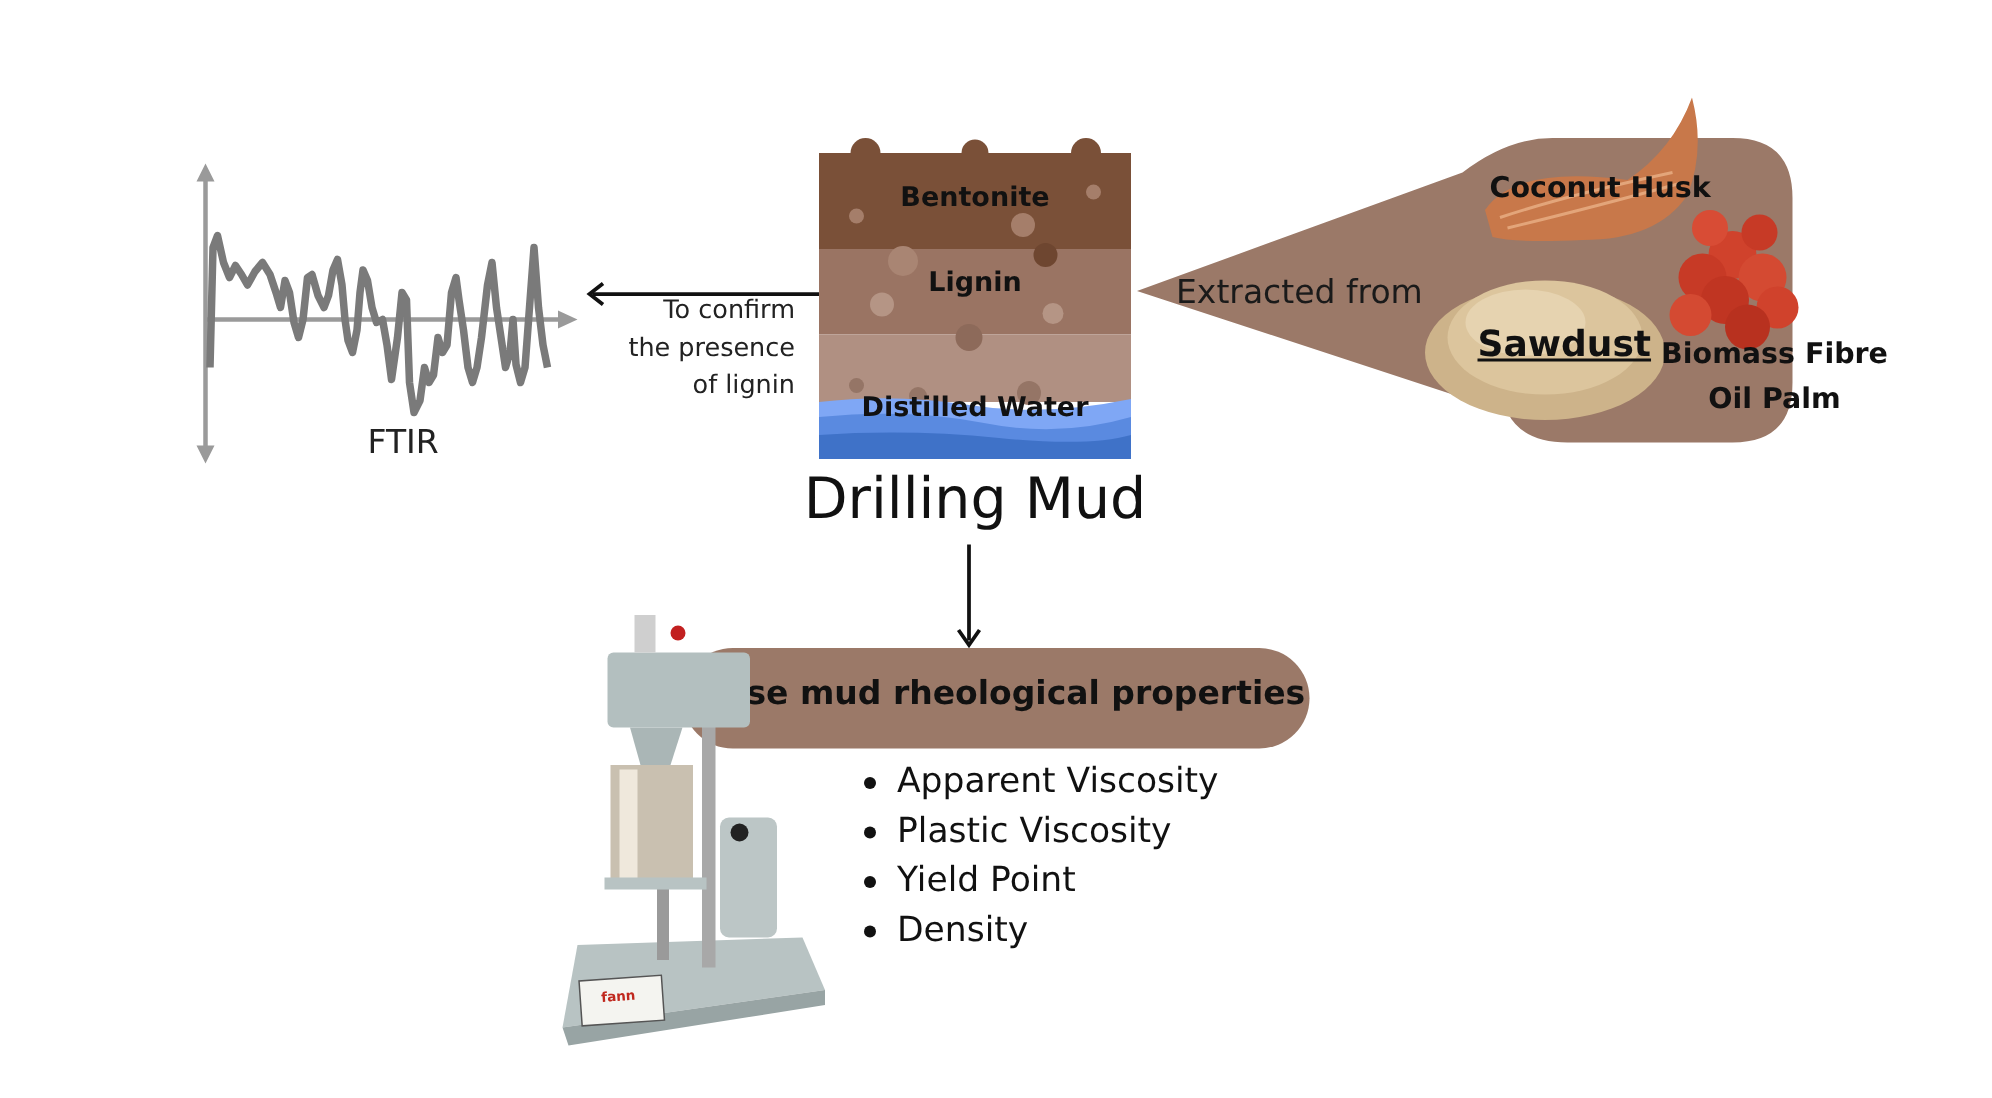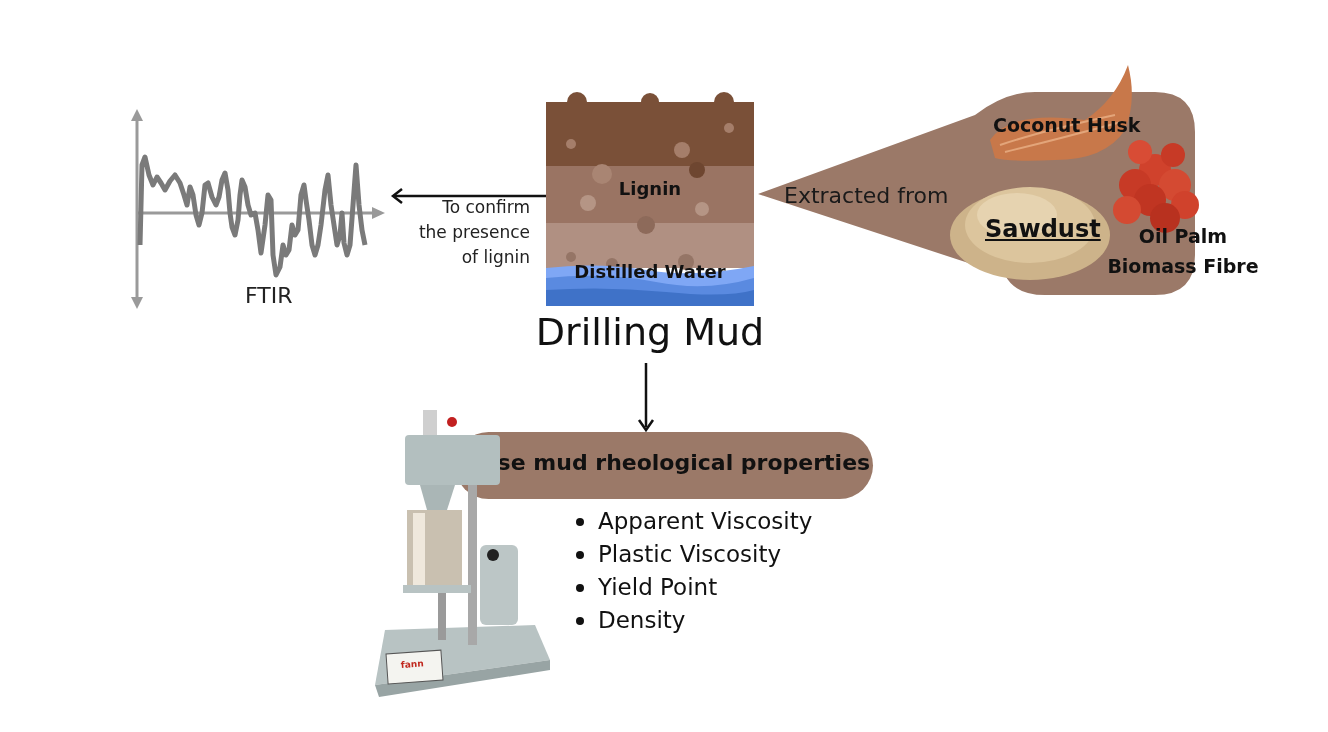--- a/index.html
+++ b/index.html
@@ -70,20 +70,21 @@
     <circle cx="156" cy="117" r="7" fill="#b59585"></circle>
     <circle cx="100" cy="133" r="9" fill="#8d6a5a"></circle>
     <circle cx="25" cy="165" r="5" fill="#957566"></circle>
     <circle cx="66" cy="172" r="6" fill="#957566"></circle>
     <circle cx="140" cy="170" r="8" fill="#957566"></circle>
 
     <path d="M0,176 Q50,170 100,178 T208,174 L208,214 L0,214 Z" fill="#7fa7f5"></path>
     <path d="M0,186 Q60,180 110,190 T208,186 L208,214 L0,214 Z" fill="#5a8ae0"></path>
     <path d="M0,198 Q60,194 120,200 T208,198 L208,214 L0,214 Z" fill="#3f72c8"></path>
   </svg>
+  <div class="layer-text" style="top:29px;">Bentonite</div>
   <div class="layer-text" style="top:86px;">Lignin</div>
   <div class="layer-text" style="top:169px;">Distilled Water</div>
 </div>
 
 <div class="abs" style="left:520px;top:310px;width:260px;text-align:center;font-size:38px;color:#111;">Drilling Mud</div>
 
 <div class="abs" style="left:755px;top:60px;width:520px;height:250px;">
   <svg width="520" height="250">
     <path fill="#9b7968" d="M3,134 L220,55 Q250,32 280,32 L400,32 Q440,32 440,72 L440,195 Q440,235 400,235 L290,235 Q260,235 250,215 Z"></path>
 
@@ -107,22 +108,22 @@
       <circle cx="430" cy="145" r="14" fill="#d0422c"></circle>
       <circle cx="372" cy="150" r="14" fill="#d44a32"></circle>
       <circle cx="410" cy="158" r="15" fill="#b8311f"></circle>
       <circle cx="385" cy="92" r="12" fill="#d84c35"></circle>
       <circle cx="418" cy="95" r="12" fill="#c73a26"></circle>
     </g>
   </svg>
   <div class="abs lbl-bold" style="left:238px;top:54px;font-size:19px;">Coconut Husk</div>
   <div class="abs lbl-bold" style="left:230px;top:155px;font-size:24px;text-decoration:underline;">Sawdust</div>
   <div class="abs lbl-bold" style="left:348px;top:161px;width:160px;text-align:center;font-size:19px;line-height:30px;">
+    <div>Biomass Fibre</div>
     <div>Oil Palm</div>
-    <div>Biomass Fibre</div>
   </div>
   <div class="abs" style="left:29px;top:123px;font-size:22px;color:#1a1a1a;">Extracted from</div>
 </div>
 
 <div class="abs" style="left:455px;top:432px;width:418px;height:67px;background:#9b7968;border-radius:34px;"></div>
 <div class="abs lbl-bold" style="left:466px;top:450px;font-size:22px;white-space:nowrap;">Base mud rheological properties</div>
 
 <div class="abs" style="left:365px;top:405px;width:190px;height:295px;">
   <svg width="190" height="295">
 

